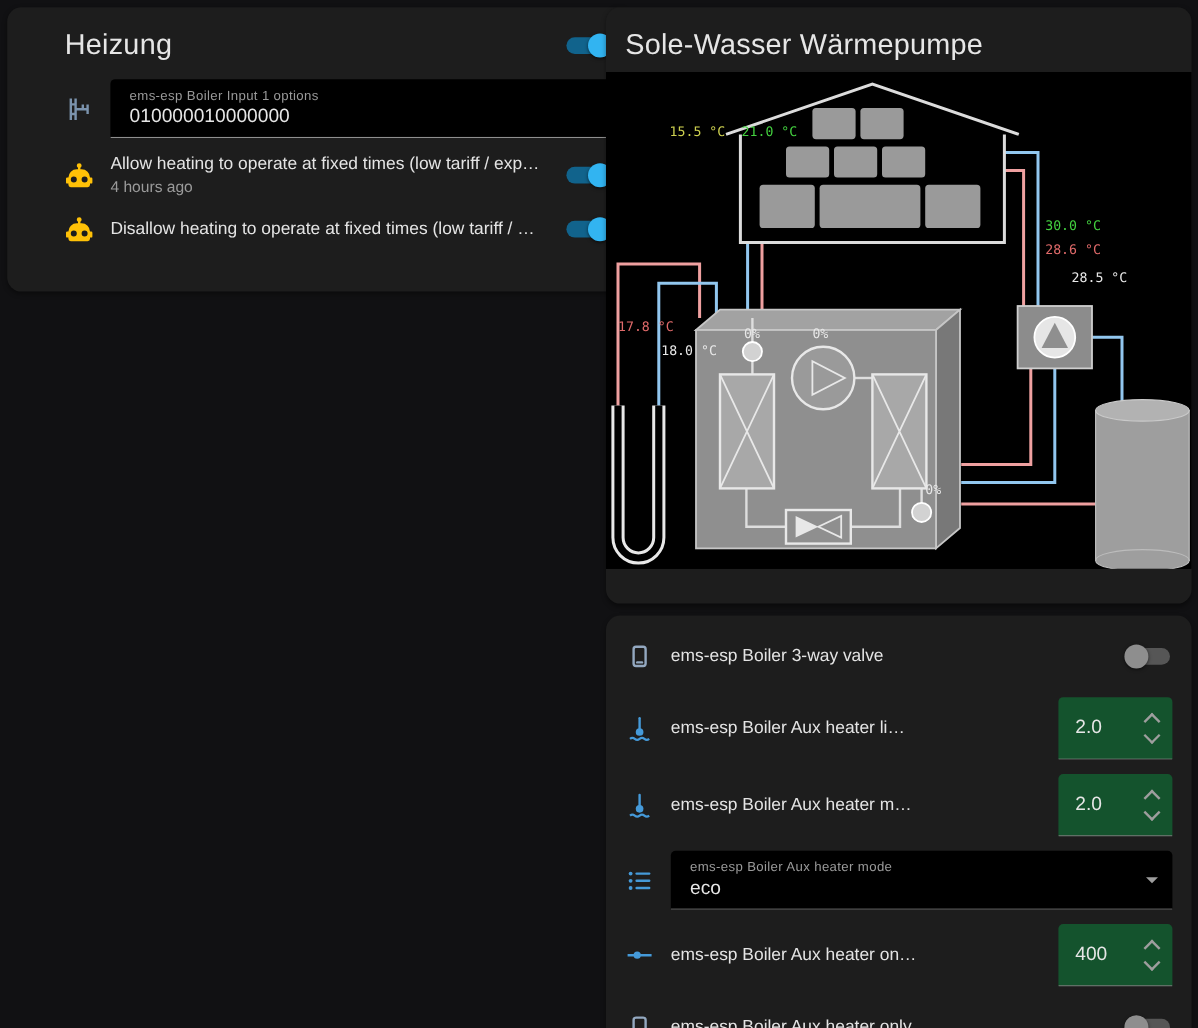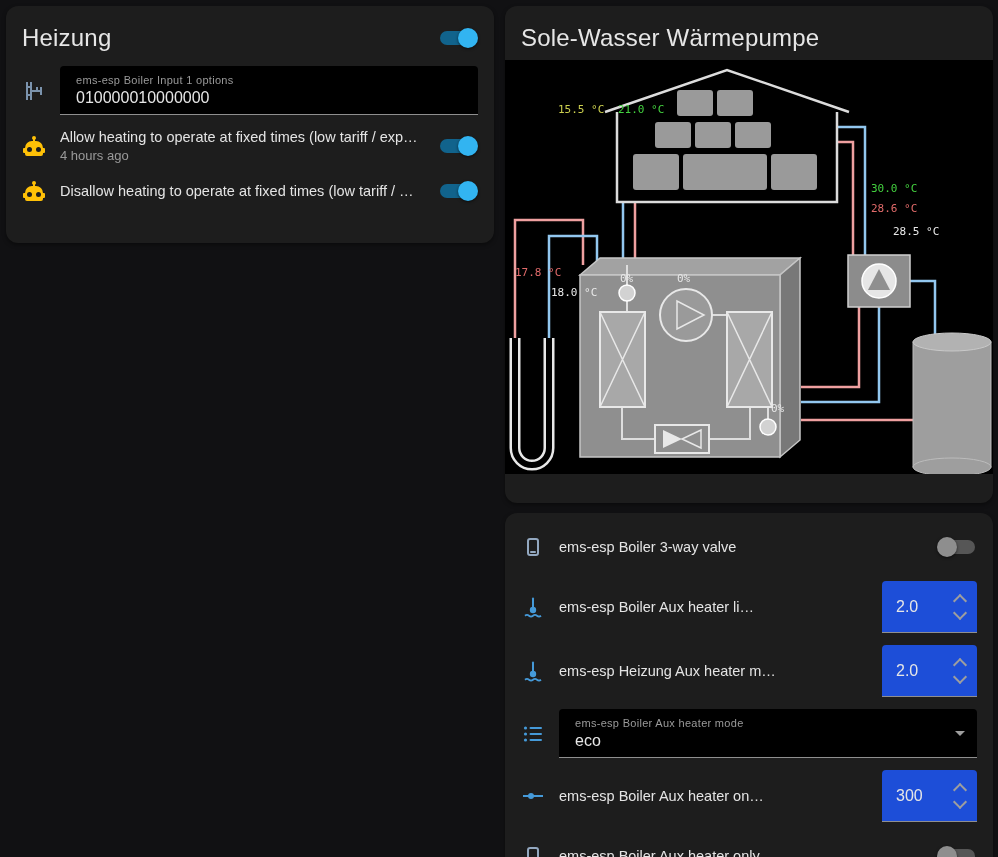--- a/index.html
+++ b/index.html
@@ -6,21 +6,21 @@
   body{
     width:998px;height:857px;position:relative;overflow:hidden;
     background:#111113;
     font-family:"Liberation Sans",sans-serif;
     -webkit-font-smoothing:antialiased;
   }
   .card{
     position:absolute;background:#1d1d1d;border-radius:12px;
     box-shadow:0 2px 4px rgba(0,0,0,.4);overflow:hidden;
   }
-  #card-heizung{left:6px;top:6px;width:488px;height:237px;}
+  #card-heizung{left:6px;top:6px;width:488px;height:237px;padding-left:32px;}
   #card-pump{left:505px;top:6px;width:488px;height:497px;}
   #card-controls{left:505px;top:513px;width:488px;height:360px;}
 
   .card-header{
     display:flex;align-items:center;justify-content:space-between;
     padding:18px 16px 8px 16px;
   }
   .card-title{font-size:24px;font-weight:400;color:#e6e6e6;letter-spacing:.2px;}
 
   
@@ -49,21 +49,21 @@
     white-space:nowrap;overflow:hidden;text-overflow:ellipsis;}
   .field .f-value{font-size:16px;color:#e6e6e6;margin-top:3px;white-space:nowrap;overflow:hidden;}
   .field.grow{flex:1;margin-left:14px;}
   .select-field{position:relative;padding-right:34px;cursor:pointer;}
   .caret{position:absolute;right:12px;top:50%;margin-top:-2px;width:0;height:0;
     border-left:5px solid transparent;border-right:5px solid transparent;border-top:5px solid #9e9e9e;}
 
   
   .numbox{
     width:95px;height:52px;flex:none;margin-left:12px;box-sizing:border-box;
-    background:#1d4ed8;border-radius:4px 4px 0 0;border-bottom:1px solid #8f8f8f;
+    background:#14532d;border-radius:4px 4px 0 0;border-bottom:1px solid #8f8f8f;
     display:flex;align-items:center;padding:0 10px 0 14px;
   }
   .numbox .n-value{flex:1;font-size:16px;color:#e6e6e6;}
   .stepper{display:flex;flex-direction:column;align-items:center;cursor:pointer;padding:2px;}
   .chev{width:8px;height:8px;border:solid #9e9e9e;border-width:0 2px 2px 0;}
   .chev.up{transform:rotate(-135deg);margin-bottom:3px;}
   .chev.down{transform:rotate(45deg);margin-top:-1px;}
 
   #card-heizung .row.automation{padding:8px 16px;}
   #card-controls .rows{padding-top:6px;}
@@ -274,21 +274,21 @@
 
     <div class="row">
       <span class="icon">
         <svg viewBox="0 0 24 24" width="24" height="24" fill="none" stroke="#459ad9" stroke-width="2">
           <path d="M12 3.5v9" stroke-linecap="round"></path>
             <circle cx="12" cy="15" r="3.2" fill="#459ad9" stroke="none"></circle>
           <path d="M4 20.7c1.3-1.1 2.7-1.1 4 0s2.7 1.1 4 0 2.7-1.1 4 0 2.7 1.1 4 0" stroke-width="1.8"></path>
         </svg>
       </span>
       <div class="texts">
-          <div class="ent-name">ems-esp Heizung Aux heater m…</div>
+          <div class="ent-name">ems-esp Boiler Aux heater m…</div>
         </div>
       <div class="numbox">
         <div class="n-value">2.0</div>
         <div class="stepper">
           <div class="chev up"></div>
           <div class="chev down"></div>
         </div>
       </div>
     </div>
 
@@ -314,21 +314,21 @@
       <span class="icon">
         <svg viewBox="0 0 24 24" width="24" height="24">
           <path d="M2 12h20" stroke="#459ad9" stroke-width="2"></path>
             <circle cx="10" cy="12" r="3" fill="#459ad9"></circle>
         </svg>
       </span>
       <div class="texts">
           <div class="ent-name">ems-esp Boiler Aux heater on…</div>
         </div>
       <div class="numbox">
-        <div class="n-value">300</div>
+        <div class="n-value">400</div>
         <div class="stepper">
           <div class="chev up"></div>
           <div class="chev down"></div>
         </div>
       </div>
     </div>
 
     <div class="row toggle-row">
       <span class="icon">
         <svg viewBox="0 0 24 24" width="24" height="24" fill="none" stroke="#93a8c0" stroke-width="2">

